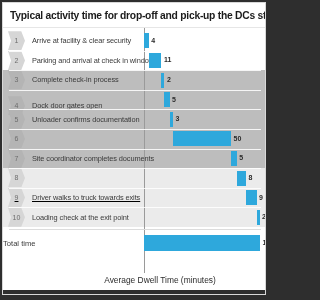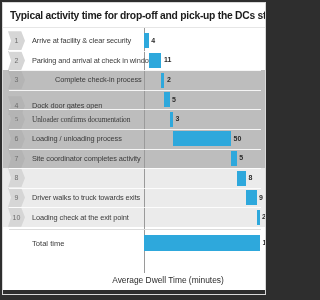--- a/index.html
+++ b/index.html
@@ -75,26 +75,26 @@
   .bar-total{background:#2ea8dc;height:16px;}
   .bar-val{
     position:absolute;font-size:7px;color:#2b2b2b;font-weight:bold;
     white-space:nowrap;
   }
   
   #total-row{
     position:absolute;left:0;width:100%;display:flex;align-items:center;
   }
   #total-label{
-    font-size:7.6px;color:#3a3a3a;padding-left:29px;white-space:nowrap;
+    font-size:7.6px;color:#3a3a3a;white-space:nowrap;
   }
   #total-sep{position:absolute;left:6px;right:4px;height:1px;background:#dcdcdc;}
   
   #xaxis-caption{
-    position:absolute;left:8px;top:272px;width:100%;
+    position:absolute;left:0;top:272px;width:100%;
     text-align:center;
     font-size:8.4px;color:#2b2b2b;
     padding-left:52px;box-sizing:border-box;
   }
   #bottom-edge{
     position:absolute;left:0;bottom:0;width:100%;height:4px;background:#2e2e2e;
   }
 </style>
 </head>
 <body>
@@ -115,50 +115,49 @@
     <div id="rows">
         <div class="row" style="top: 3px; height: 19.6px;">
           <div class="step light">1</div>
           <div class="label">Arrive at facility &amp; clear security</div>
         </div>
         <div class="row" style="top: 22.6px; height: 19.6px;">
           <div class="step light">2</div>
           <div class="label">Parking and arrival at check in window</div>
         </div>
         <div class="row-sep" style="top: 22.6px;"></div>
-        <div class="row" style="top: 42.2px; height: 19.6px; gap: 23px;">
+        <div class="row" style="top: 42.2px; height: 19.6px;">
           <div class="step dark">3</div>
           <div class="label">Complete check-in process</div>
         </div>
         <div class="row-sep" style="top: 42.2px;"></div>
         <div class="row" style="top: 68px; height: 19.6px;">
           <div class="step dark">4</div>
           <div class="label">Dock door gates open</div>
         </div>
         <div class="row-sep" style="top: 61.8px;"></div>
-        <div class="row" style="top: 81.4px; height: 19.6px; font-family: Liberation Serif, serif;">
+        <div class="row" style="top: 81.4px; height: 19.6px;">
           <div class="step dark">5</div>
           <div class="label">Unloader confirms documentation</div>
         </div>
         <div class="row-sep" style="top: 81.4px;"></div>
         <div class="row" style="top: 101px; height: 19.6px;">
           <div class="step dark">6</div>
-          <div class="label">Loading / unloading process</div>
         </div>
         <div class="row-sep" style="top: 101px;"></div>
         <div class="row" style="top: 120.6px; height: 19.6px;">
           <div class="step dark">7</div>
-          <div class="label">Site coordinator completes activity</div>
+          <div class="label">Site coordinator completes documents</div>
         </div>
         <div class="row-sep" style="top: 120.6px;"></div>
         <div class="row" style="top: 140.2px; height: 19.6px;">
           <div class="step light">8</div>
         </div>
         <div class="row-sep" style="top: 140.2px;"></div>
-        <div class="row" style="top: 159.8px; height: 19.6px;">
+        <div class="row" style="top: 159.8px; height: 19.6px; text-decoration: underline;">
           <div class="step light">9</div>
           <div class="label">Driver walks to truck towards exits</div>
         </div>
         <div class="row-sep" style="top: 159.8px;"></div>
         <div class="row" style="top: 179.4px; height: 19.6px;">
           <div class="step light">10</div>
           <div class="label">Loading check at the exit point</div>
         </div>
         <div class="row-sep" style="top: 179.4px;"></div>
       </div>

